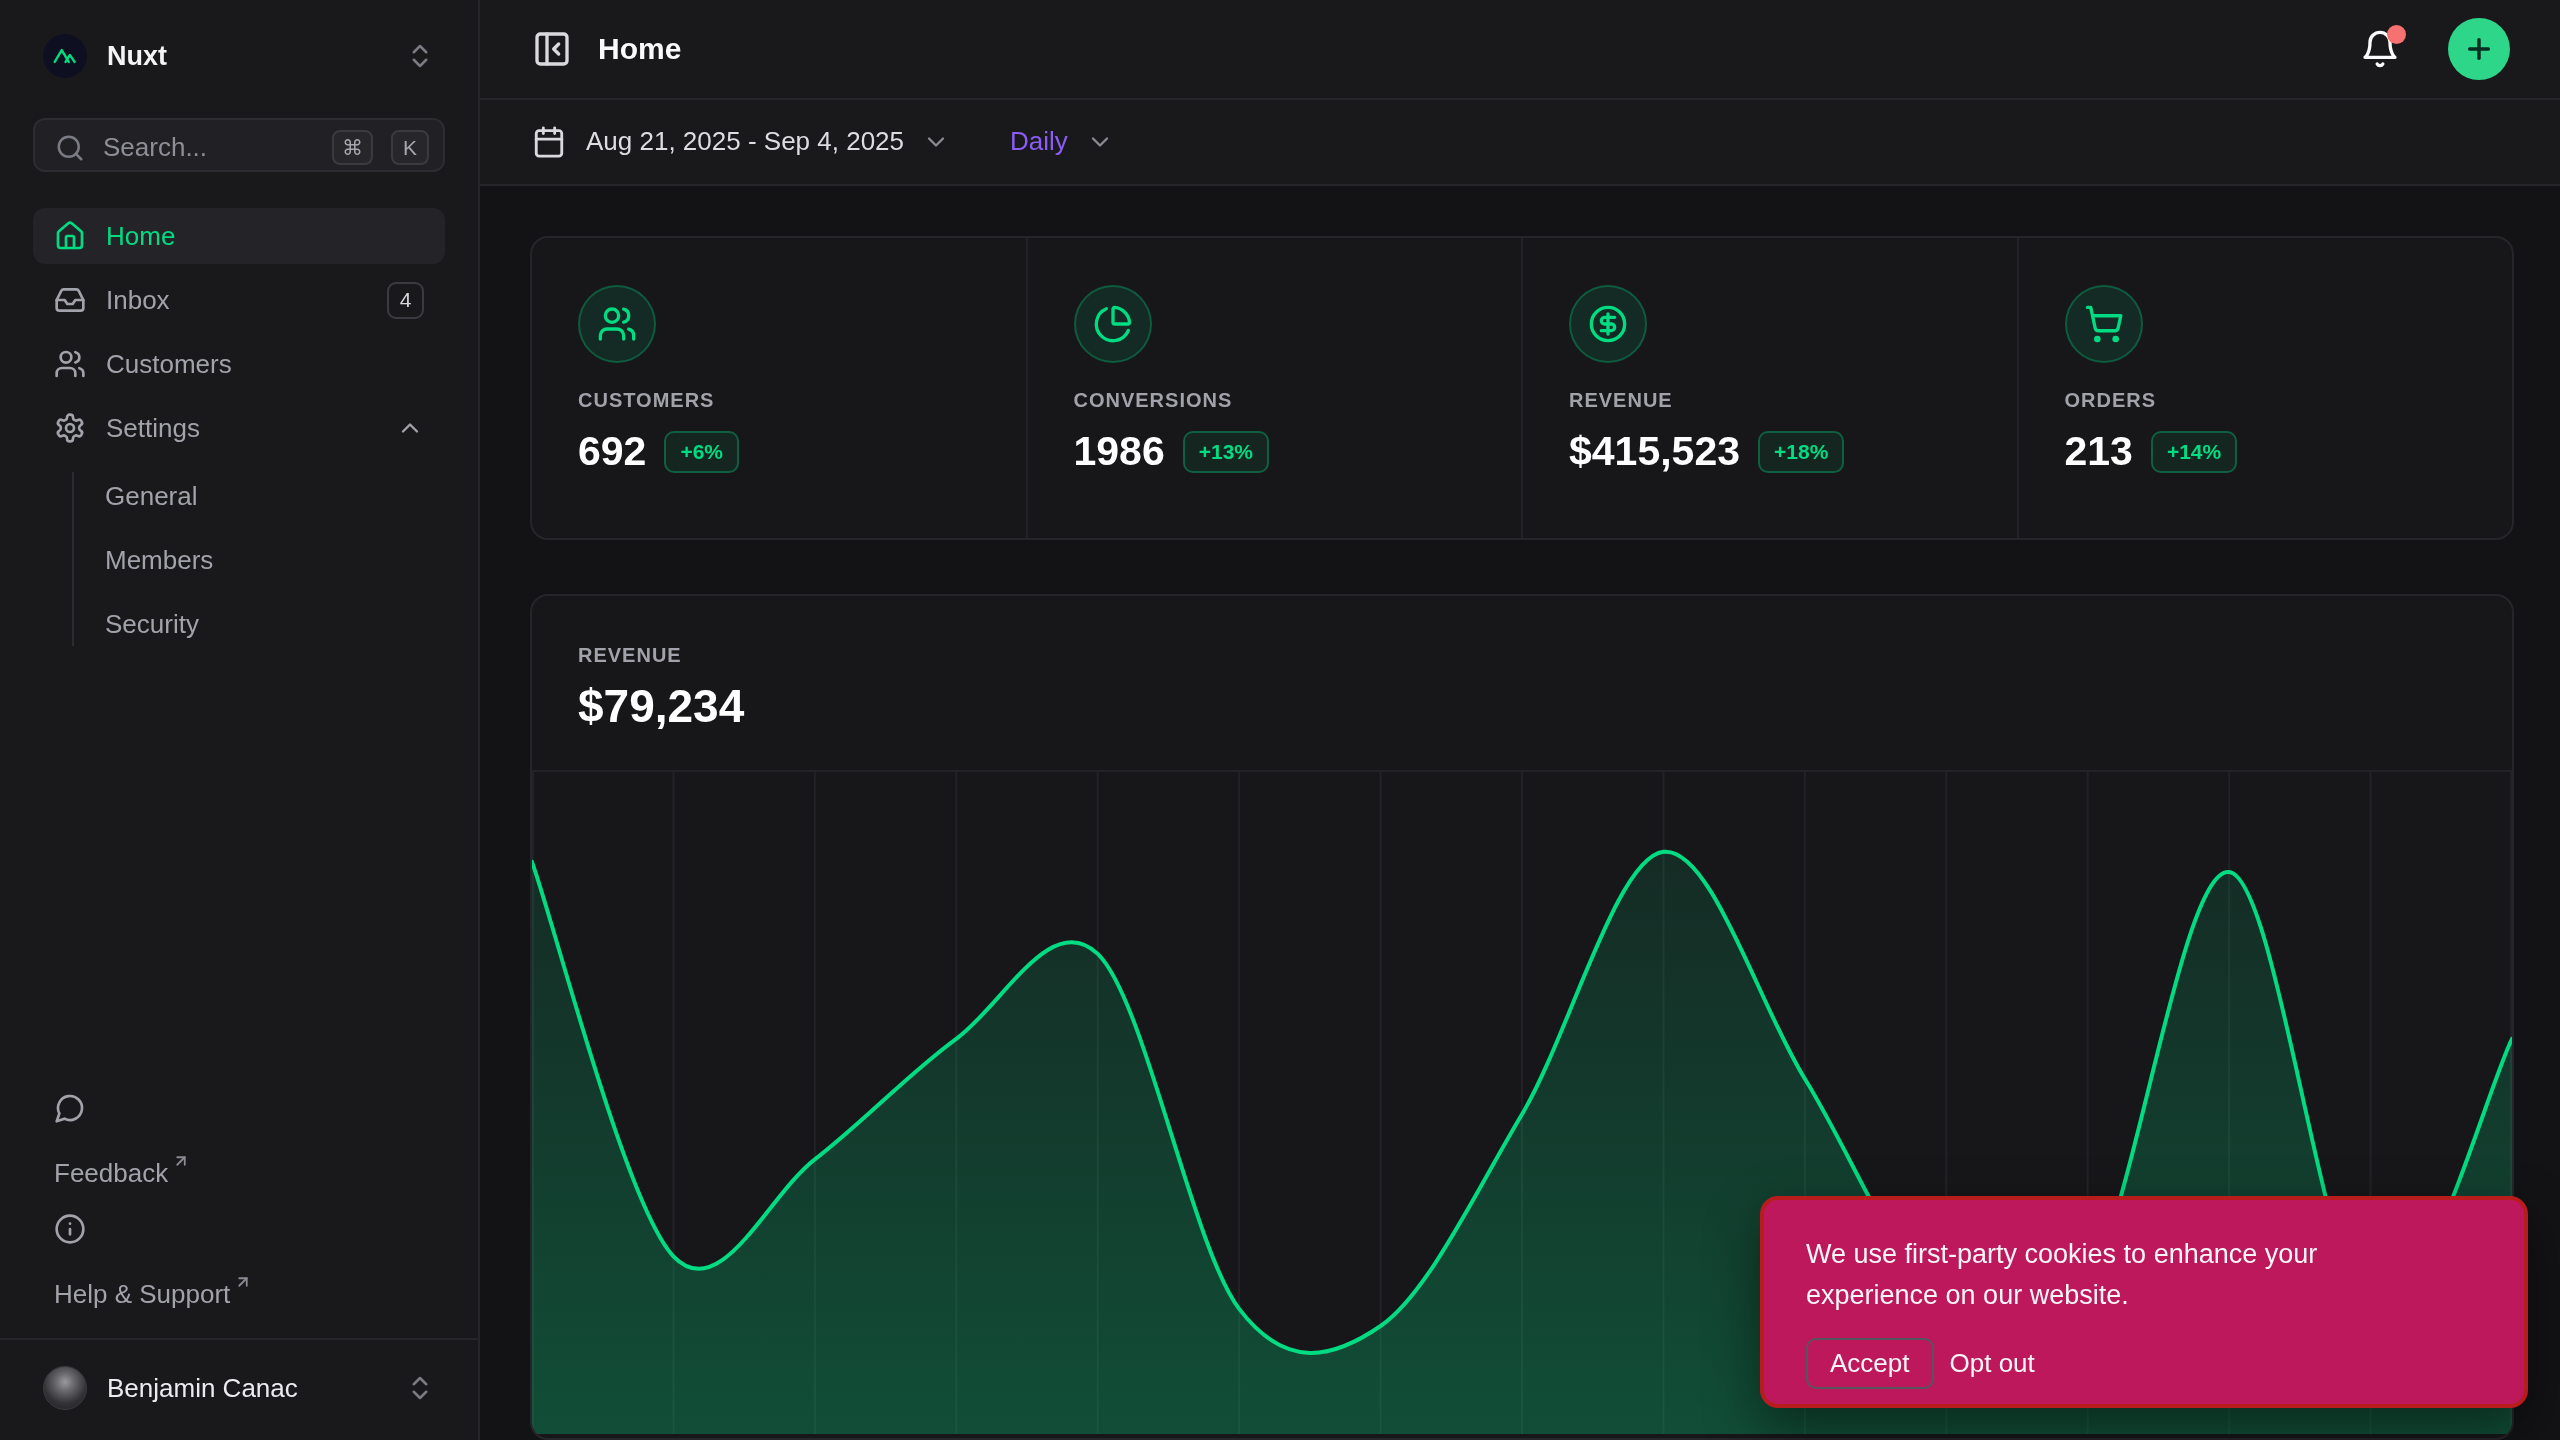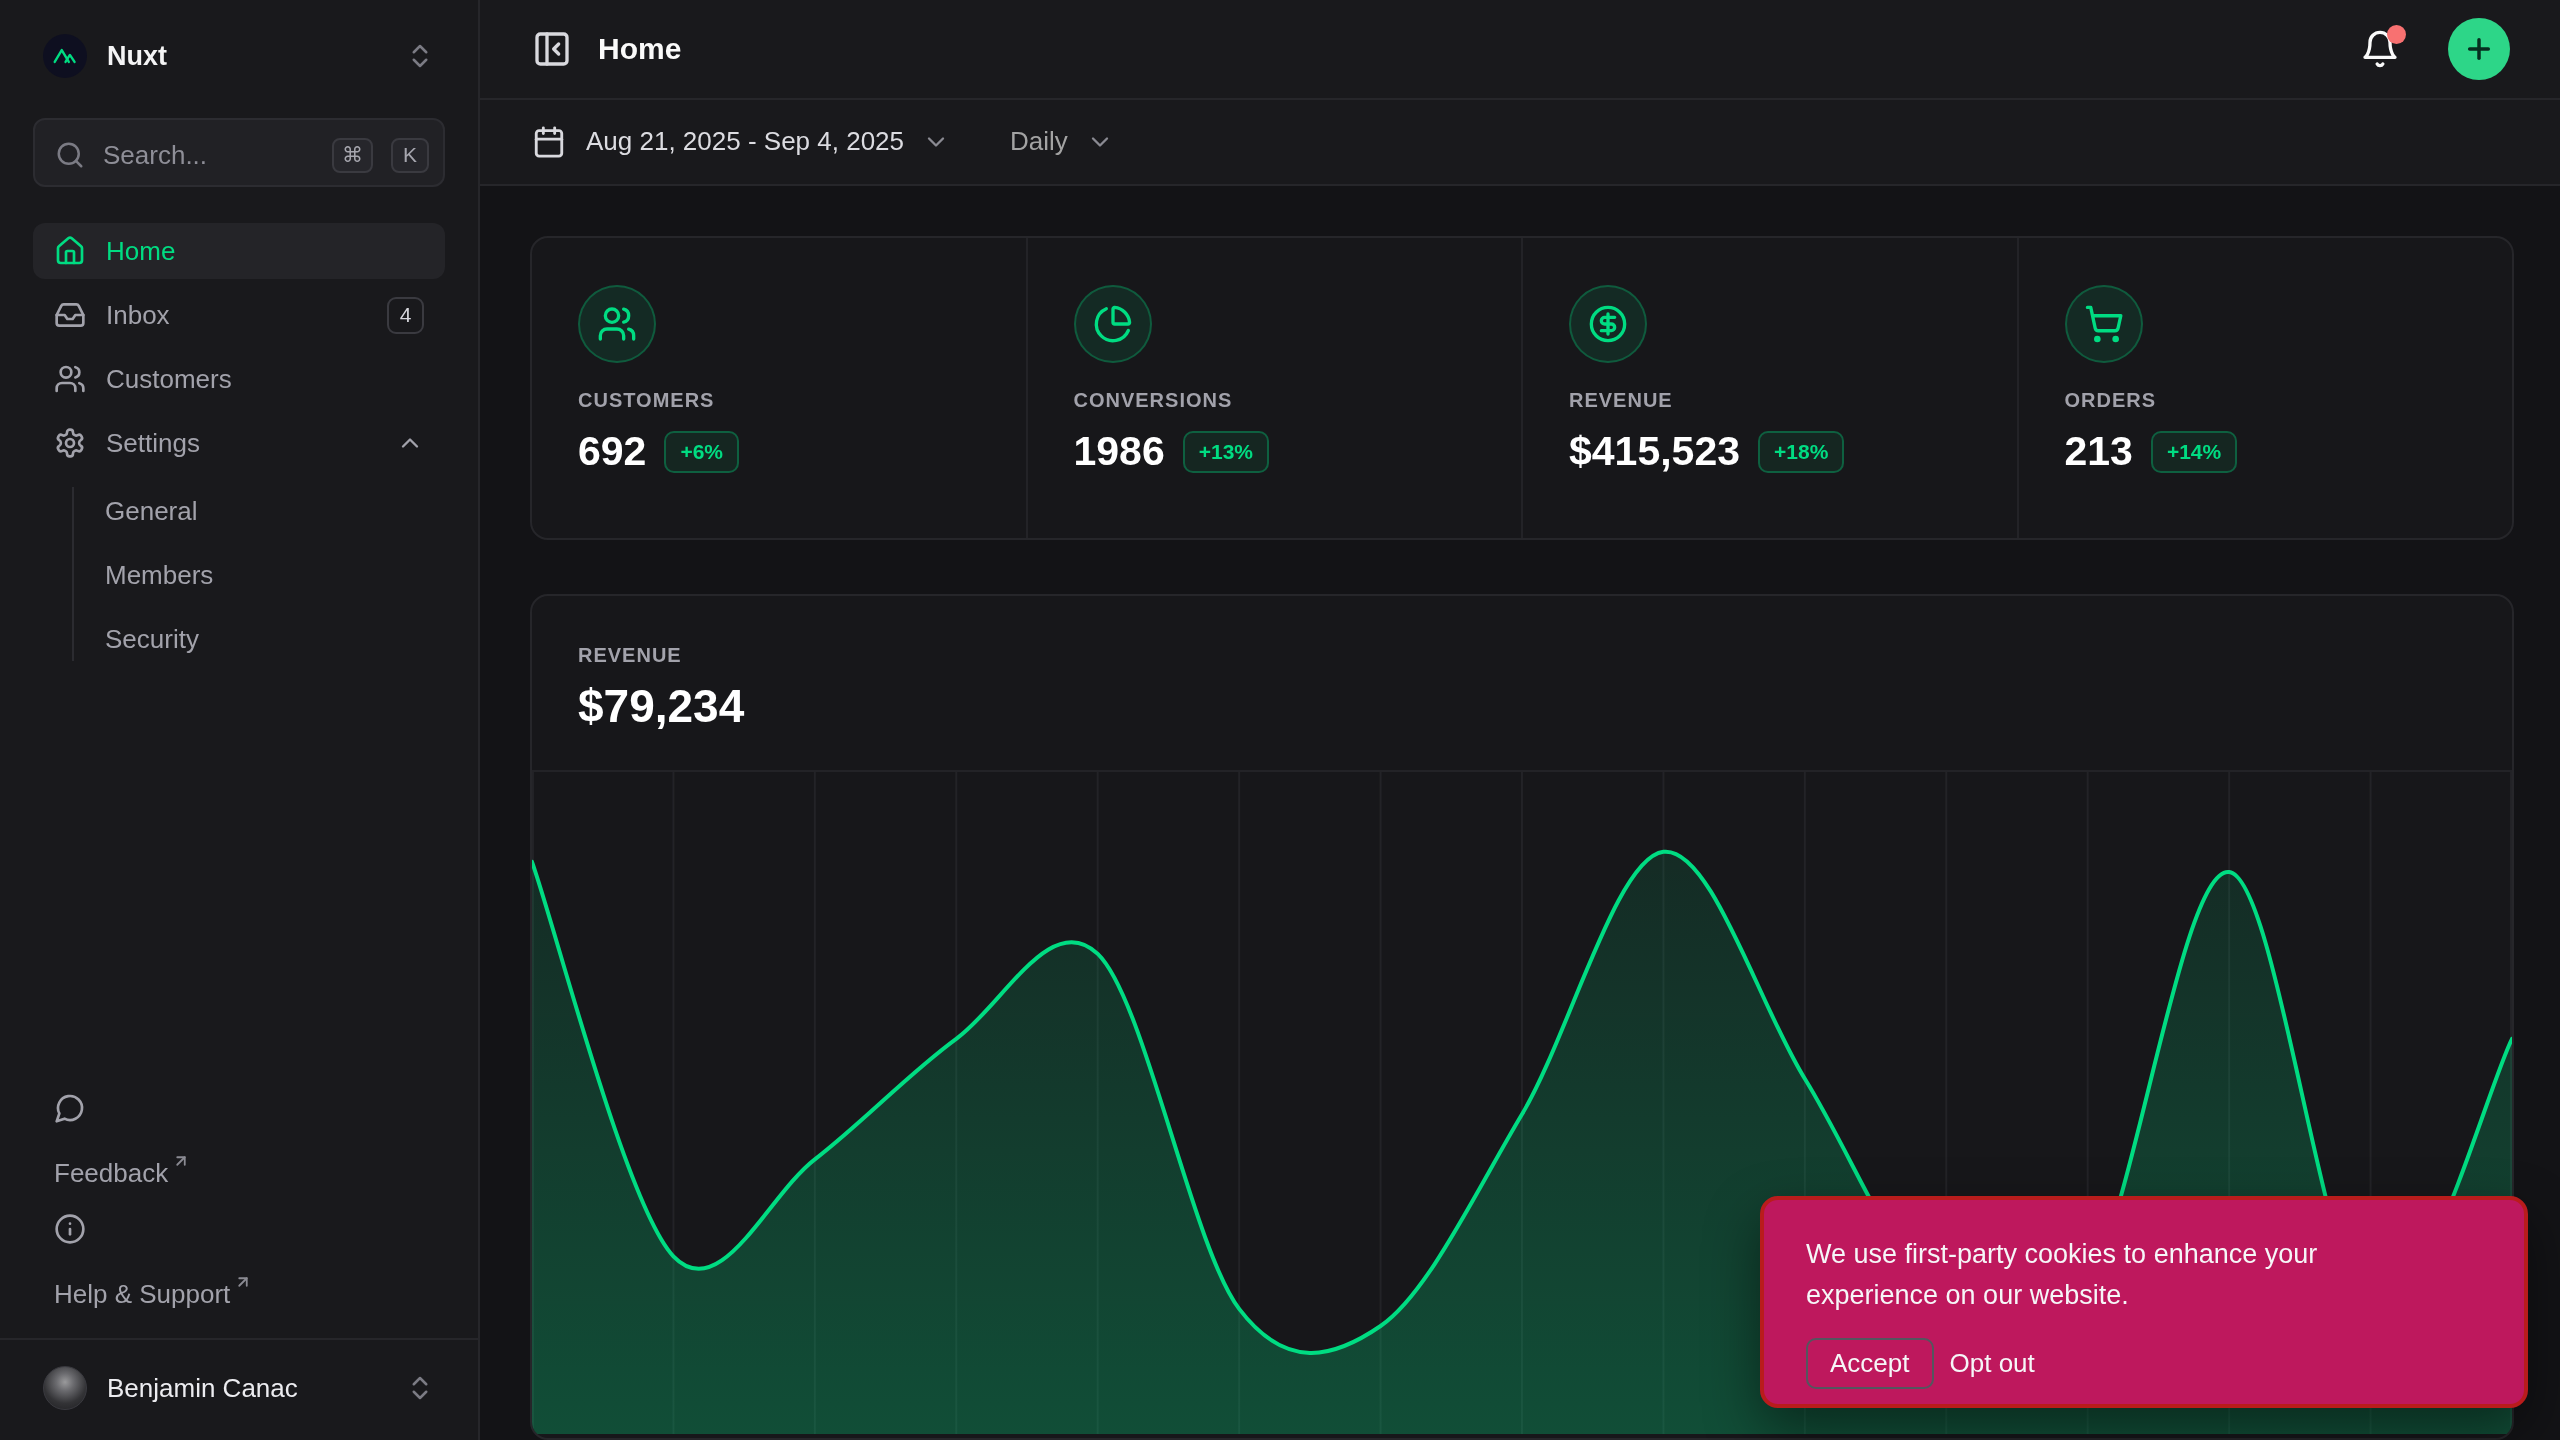--- a/index.html
+++ b/index.html
@@ -12,21 +12,21 @@
   }
   svg { display:block; }
   .ico { stroke:currentColor; fill:none; stroke-width:2; stroke-linecap:round; stroke-linejoin:round; }
 
   
   .sidebar { width:480px; min-width:480px; background:#19191c; border-right:2px solid #26262a; display:flex; flex-direction:column; }
   .brand-row { display:flex; align-items:center; gap:20px; margin:34px 33px 0; padding:0 10px; }
   .logo-circle { width:44px; height:44px; border-radius:50%; background:#0e0f20; display:flex; align-items:center; justify-content:center; }
   .brand-name { flex:1; font-size:27px; font-weight:700; color:#f4f4f5; }
   .muted-ico { color:#7b7b84; }
-  .search-box { margin:40px 33px 0; height:69px; border-radius:12px; background:#212125; border:2px solid #2c2c31; display:flex; align-items:center; padding:5px 14px 0 20px; gap:18px; }
+  .search-box { margin:40px 33px 0; height:54px; border-radius:12px; background:#212125; border:2px solid #2c2c31; display:flex; align-items:center; padding:5px 14px 0 20px; gap:18px; }
   .search-ph { flex:1; font-size:26px; color:#8e8e97; }
   .kbd { min-width:38px; height:35px; border:2px solid #3a3a40; border-radius:8px; background:#26262b; color:#a6a6ae; font-size:21px; display:flex; align-items:center; justify-content:center; padding:0 8px; }
   .nav { margin:36px 33px 0; display:flex; flex-direction:column; }
   .nav-item { display:flex; align-items:center; gap:20px; padding:0 21px; height:56px; border-radius:12px; color:#a2a2ab; font-size:26px; font-weight:500; margin-bottom:8px; }
   .nav-item.active { background:#242428; color:#00dc82; }
   .nav-badge { margin-left:auto; min-width:37px; height:37px; border:2px solid #3a3a40; border-radius:9px; color:#d6d6dc; font-size:21px; display:flex; align-items:center; justify-content:center; }
   .nav-caret { margin-left:auto; color:#a2a2ab; }
   .subwrap { position:relative; margin:0 33px; }
   .subwrap::before { content:""; position:absolute; left:39px; top:8px; bottom:10px; width:2px; background:#2b2b30; }
   .sub-item { height:64px; display:flex; align-items:center; padding-left:72px; color:#a2a2ab; font-size:26px; font-weight:500; }
@@ -46,21 +46,21 @@
   .panel-btn { color:#d9d9de; }
   .page-title { font-size:30px; font-weight:700; color:#fafafa; }
   .topbar-spacer { flex:1; }
   .bell-btn { position:relative; color:#fafafa; margin-right:22px; }
   .bell-dot { position:absolute; top:-4px; right:-6px; width:19px; height:19px; border-radius:50%; background:#f87171; }
   .plus-btn { width:62px; height:62px; border-radius:50%; background:#2dd688; display:flex; align-items:center; justify-content:center; color:#062e1f; }
   .daterow { height:104px; background:#19191c; border-bottom:2px solid #26262a; display:flex; align-items:center; padding:0 22px 0 52px; gap:18px; }
   .cal-ico { color:#d9d9de; }
   .date-text { font-size:26px; color:#dcdce1; font-weight:500; margin-left:2px; }
   .chev { color:#8a8a92; }
-  .period-text { font-size:26px; color:#a3a3a3; font-weight:500; margin-left:42px;text-align:right; }
+  .period-text { font-size:26px; color:#8b5cf6; font-weight:500; margin-left:42px;text-align:right; }
 
   .content { flex:1; background:#131316; padding:50px 46px 0 50px; }
   .stats { display:flex; background:#17171a; border:2px solid #26262a; border-radius:18px; height:304px; overflow:hidden; }
   .stat { flex:1; padding:47px 46px; border-right:2px solid #232327; display:flex; flex-direction:column; }
   .stat:last-child { border-right:none; }
   .stat-icon { width:78px; height:78px; border-radius:50%; background:rgba(0,220,130,0.10); border:2px solid rgba(0,220,130,0.28); display:flex; align-items:center; justify-content:center; color:#00dc82; }
   .stat-label { margin-top:26px; font-size:20px; letter-spacing:1px; color:#a2a2ab; font-weight:600; }
   .stat-value-row { margin-top:16px; display:flex; align-items:center; gap:18px; }
   .stat-value { font-size:41px; font-weight:700; color:#fff; }
   .delta-badge { font-size:21px; font-weight:600; color:#00dc82; background:rgba(0,220,130,0.08); border:2px solid rgba(0,220,130,0.32); border-radius:10px; padding:7px 14px; }

